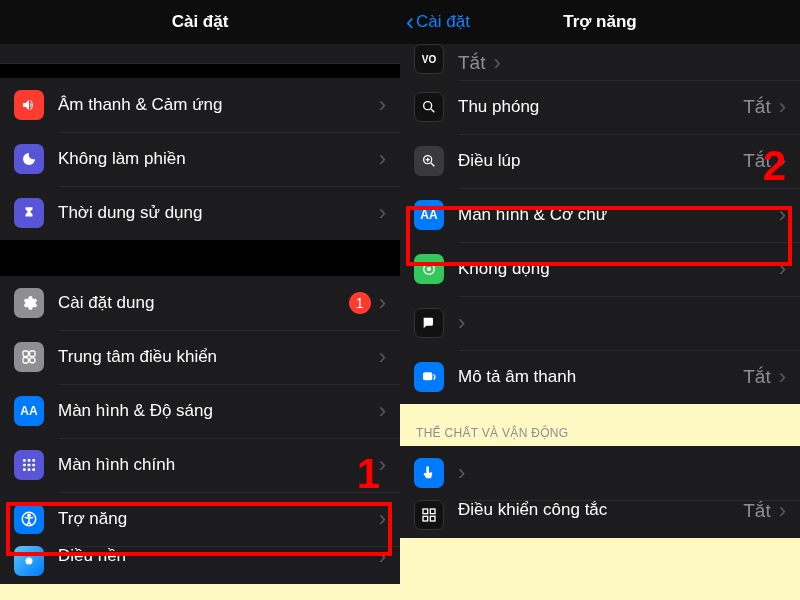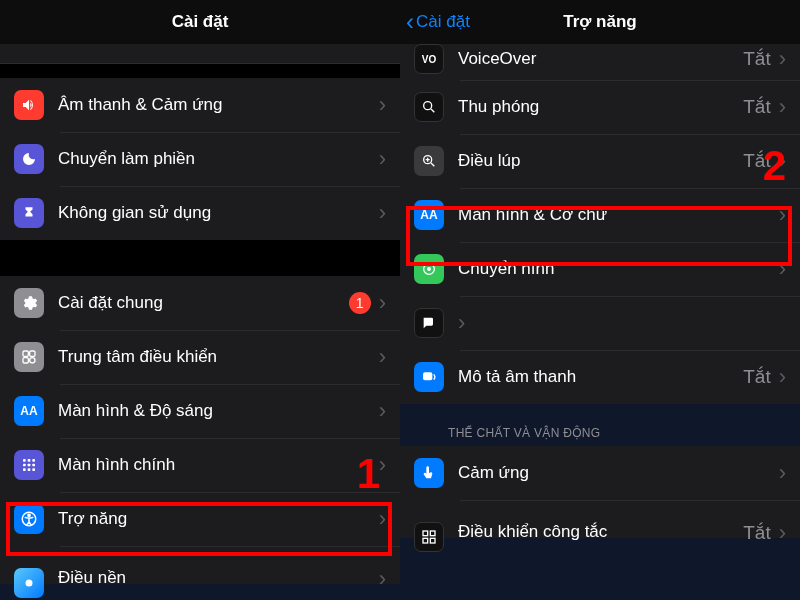--- a/index.html
+++ b/index.html
@@ -6,21 +6,21 @@
   body {
     background: #fff;
     font-family: -apple-system, "Helvetica Neue", Arial, sans-serif;
     width: 800px;
     height: 600px;
     display: flex;
   }
   .pane {
     width: 400px;
     height: 600px;
-    background: #0f172a;
+    background: #fef9c3;
     color: #fff;
     position: relative;
     overflow: hidden;
   }
   .pane + .pane { margin-left: 0; }
   .navbar {
     height: 44px;
     display: flex;
     align-items: center;
     justify-content: center;
@@ -48,21 +48,20 @@
   .group-gap {
     height: 36px;
     background: #000;
   }
   .section-header {
     font-size: 12px;
     color: #8e8e93;
     text-transform: uppercase;
     padding: 22px 16px 6px 16px;
     letter-spacing: 0.3px;
-    margin-left: 32px;
   }
   .row {
     display: flex;
     align-items: center;
     height: 54px;
     padding: 0 14px 0 14px;
     background: #1c1c1e;
     position: relative;
   }
   .row + .row::before {
@@ -133,26 +132,27 @@
     position: absolute;
     color: #ff0000;
     font-size: 42px;
     font-weight: 700;
     z-index: 51;
     font-family: Arial, sans-serif;
   }
   
   .row.partial-top {
     height: 36px;
+    align-items: flex-end;
     padding-bottom: 6px;
   }
   .row.partial-bottom {
     height: 38px;
     align-items: flex-start;
-    padding-top: 22px;
+    padding-top: 0;
   }
   svg { display:block; }
 </style>
 </head>
 <body>
 
 <div class="pane">
   <div class="navbar">
     <div class="nav-title">Cài đặt</div>
   </div>
@@ -168,42 +168,42 @@
     </div>
     <div class="label">Âm thanh &amp; Cảm ứng</div>
     <div class="chevron">›</div>
   </div>
   <div class="row">
     <div class="icon bg-purple">
       <svg width="16" height="16" viewBox="0 0 24 24" fill="#fff">
           <path d="M12 3a9 9 0 1 0 9 9 7 7 0 0 1-9-9z"></path>
         </svg>
     </div>
-    <div class="label">Chuyển làm phiền</div>
+    <div class="label">Không làm phiền</div>
     <div class="chevron">›</div>
   </div>
   <div class="row">
     <div class="icon bg-indigo">
       <svg width="14" height="16" viewBox="0 0 24 24" fill="#fff">
           <path d="M6 2h12v4l-4 4 4 4v4H6v-4l4-4-4-4V2z"></path>
         </svg>
     </div>
-    <div class="label">Không gian sử dụng</div>
+    <div class="label">Thời dung sử dụng</div>
     <div class="chevron">›</div>
   </div>
 
   <div class="group-gap"></div>
 
   <div class="row">
     <div class="icon bg-gray">
       <svg width="18" height="18" viewBox="0 0 24 24" fill="#fff">
           <path d="M12 8a4 4 0 1 0 4 4 4 4 0 0 0-4-4zm9 4a7 7 0 0 0-.1-1l2-1.6-2-3.4-2.4 1a7 7 0 0 0-1.7-1L16 3h-4l-.8 2.9a7 7 0 0 0-1.7 1l-2.4-1-2 3.4L7 11a7 7 0 0 0 0 2l-2 1.6 2 3.4 2.4-1a7 7 0 0 0 1.7 1L12 21h4l.8-2.9a7 7 0 0 0 1.7-1l2.4 1 2-3.4-2-1.6z"></path>
         </svg>
     </div>
-    <div class="label">Cài đặt chung</div>
+    <div class="label">Cài đặt dung</div>
     <div class="badge">1</div>
     <div class="chevron">›</div>
   </div>
   <div class="row">
     <div class="icon bg-gray">
       <svg width="16" height="16" viewBox="0 0 24 24" fill="none" stroke="#fff" stroke-width="2">
           <rect x="3" y="3" width="8" height="8" rx="2"></rect>
           <rect x="13" y="3" width="8" height="8" rx="2"></rect>
           <rect x="3" y="13" width="8" height="8" rx="2"></rect>
           <circle cx="17" cy="17" r="4"></circle>
@@ -263,21 +263,20 @@
   <div class="navbar">
     <div class="nav-back">
       <span class="chev">‹</span>
       <span>Cài đặt</span>
     </div>
     <div class="nav-title">Trợ năng</div>
   </div>
 
   <div class="row partial-top">
     <div class="icon bg-black" style="font-size:10px;font-weight:600">VO</div>
-    <div class="label">VoiceOver</div>
     <div class="value">Tắt</div>
     <div class="chevron">›</div>
   </div>
   <div class="row">
     <div class="icon bg-black">
       <svg width="16" height="16" viewBox="0 0 24 24" fill="none" stroke="#fff" stroke-width="2">
           <circle cx="10" cy="10" r="6"></circle>
           <path d="M20 20l-5-5"></path>
         </svg>
     </div>
@@ -301,21 +300,21 @@
     <div class="label">Màn hình &amp; Cỡ chữ</div>
     <div class="chevron">›</div>
   </div>
   <div class="row">
     <div class="icon bg-green">
       <svg width="16" height="16" viewBox="0 0 24 24" fill="none" stroke="#fff" stroke-width="2">
           <circle cx="12" cy="12" r="8"></circle>
           <circle cx="12" cy="12" r="2" fill="#fff"></circle>
         </svg>
     </div>
-    <div class="label">Chuyển hình</div>
+    <div class="label">Không động</div>
     <div class="chevron">›</div>
   </div>
   <div class="row">
     <div class="icon bg-black">
       <svg width="16" height="16" viewBox="0 0 24 24" fill="#fff">
           <path d="M4 4h12a2 2 0 0 1 2 2v8a2 2 0 0 1-2 2H8l-4 4V4z"></path>
         </svg>
     </div>
     <div class="chevron">›</div>
   </div>
@@ -332,21 +331,20 @@
   </div>
 
   <div class="section-header">THỂ CHẤT VÀ VẬN ĐỘNG</div>
 
   <div class="row">
     <div class="icon bg-blue">
       <svg width="16" height="16" viewBox="0 0 24 24" fill="#fff">
           <path d="M10 2a2 2 0 0 1 2 2v8l3-1a2 2 0 0 1 2 2l-2 7H8l-4-6a2 2 0 0 1 3-2l1 1V4a2 2 0 0 1 2-2z"></path>
         </svg>
     </div>
-    <div class="label">Cảm ứng</div>
     <div class="chevron">›</div>
   </div>
   <div class="row partial-bottom">
     <div class="icon bg-black">
       <svg width="16" height="16" viewBox="0 0 24 24" fill="none" stroke="#fff" stroke-width="2">
           <rect x="3" y="3" width="7" height="7"></rect>
           <rect x="14" y="3" width="7" height="7"></rect>
           <rect x="3" y="14" width="7" height="7"></rect>
           <rect x="14" y="14" width="7" height="7"></rect>
         </svg>

